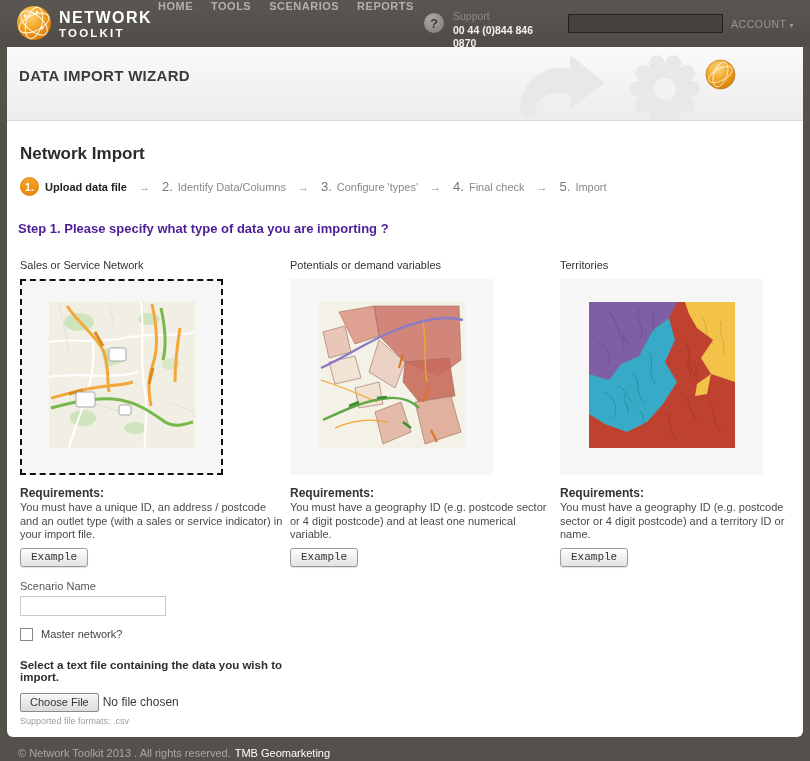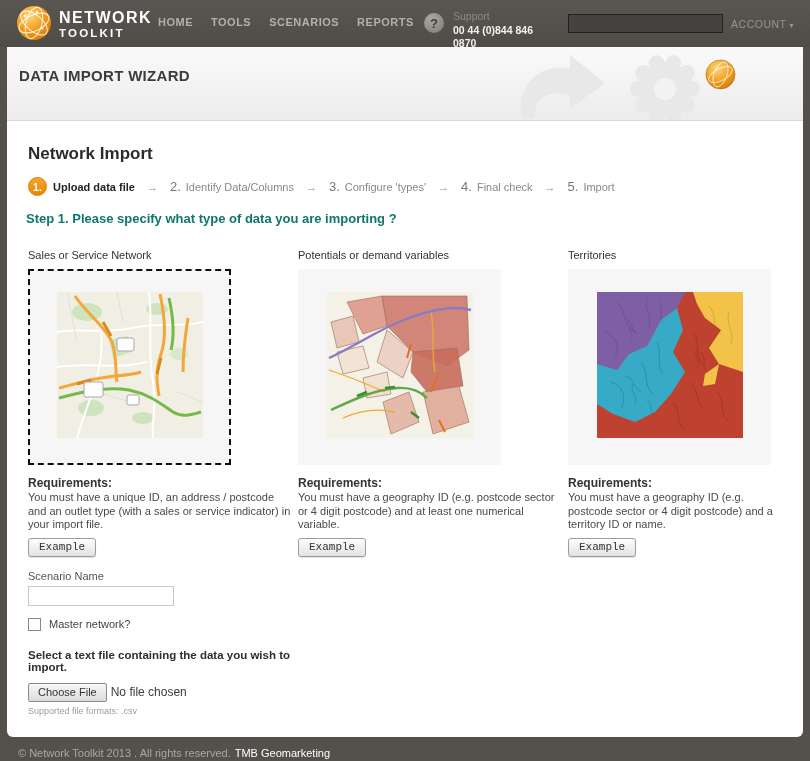--- a/index.html
+++ b/index.html
@@ -14,21 +14,21 @@
   
   .topbar {
     position: absolute; top: 0; left: 0; width: 810px; height: 47px;
     background: linear-gradient(#5a5753, #4f4c48);
     padding-left: 35px;
   }
   .logo { position: absolute; left: 15px; top: 4px; display: flex; align-items: center; cursor: pointer; }
   .logo-text { margin-left: 6px; color: #fff; line-height: 1; }
   .logo-line1 { display:block; font-size: 16px; font-weight: bold; letter-spacing: 1.5px; }
   .logo-line2 { display:block; font-size: 11.5px; font-weight: bold; letter-spacing: 2.2px; margin-top: 2px; }
-  .nav { position: absolute; left: 158px; top: 0; height: 43px; display: flex; align-items: center; gap: 18px; }
+  .nav { position: absolute; left: 158px; top: 0; height: 43px; display: flex; gap: 18px; }
   .nav-item { color: #b3afab; font-size: 11px; font-weight: bold; letter-spacing: .5px; cursor: pointer; }
   .help-icon {
     position: absolute; left: 424px; top: 13px; width: 20px; height: 20px; border-radius: 50%;
     background: radial-gradient(circle at 35% 30%, #aba8a4, #7e7b77);
     color: #3e3b38; font-size: 13px; font-weight: bold;
     display: flex; align-items: center; justify-content: center; cursor: pointer;
   }
   .support { position: absolute; left: 453px; top: 9px; width: 95px; line-height: 11.5px; }
   .support-label { color: #8d8a86; font-size: 10.5px; }
   .support-phone { color: #f2f0ed; font-size: 10.5px; font-weight: bold; }
@@ -50,37 +50,37 @@
     background: linear-gradient(#fafafa, #ececec);
     border-bottom: 1px solid #d9d9d9; overflow: hidden;
   }
   .wizard-title { position: absolute; left: 12px; top: 20px; font-size: 15px; font-weight: bold; color: #3c3c3c; letter-spacing: .3px; }
   .wm { position: absolute; top: 5px; }
   .wm-arrow-redo { right: 195px; }
   .wm-gear { right: 98px; top: 2px; }
   .wm-globe { right: 67px; top: 12px; }
 
   
-  .content { padding: 0 14px; }
+  .content { padding: 0 6px; }
   .page-title { margin: 23px 0 0 7px; font-size: 17px; font-weight: bold; color: #2b2b2b; }
 
   .steps { display: flex; align-items: center; margin: 13px 0 0 7px; }
   .step { display: flex; align-items: center; }
   .step-badge {
     width: 19px; height: 19px; border-radius: 50%;
     background: linear-gradient(#f6a32d, #ec8604); border: 1px solid #e07f00;
     color: #fff; font-size: 10.5px; font-weight: bold;
     display: flex; align-items: center; justify-content: center; margin-right: 6px;
   }
   .step-label-active { font-size: 11px; font-weight: bold; color: #222; }
   .step-num { font-size: 13px; color: #777; margin-right: 5px; }
   .step-label { font-size: 11px; color: #888; }
   .step-arrow { font-size: 11px; color: #888; margin: 0 12px; }
 
-  .question { margin: 15px 0 0 5px; font-size: 13px; font-weight: bold; color: #0f766e; }
+  .question { margin: 25px 0 0 5px; font-size: 13px; font-weight: bold; color: #4c1d95; }
 
   .options { display: grid; grid-template-columns: 270px 270px 1fr; margin-top: 23px; padding-left: 7px; }
   .option-heading { font-size: 11px; color: #333; margin-bottom: 8px; }
   .panel {
     width: 203px; height: 196px; background: #f6f6f6;
     display: flex; align-items: center; justify-content: center;
   }
   .panel.selected { border: 2px dashed #101010; }
   .map-img { display: block; cursor: pointer; }
   .req-label { margin-top: 11px; font-size: 12px; font-weight: bold; color: #333; }

